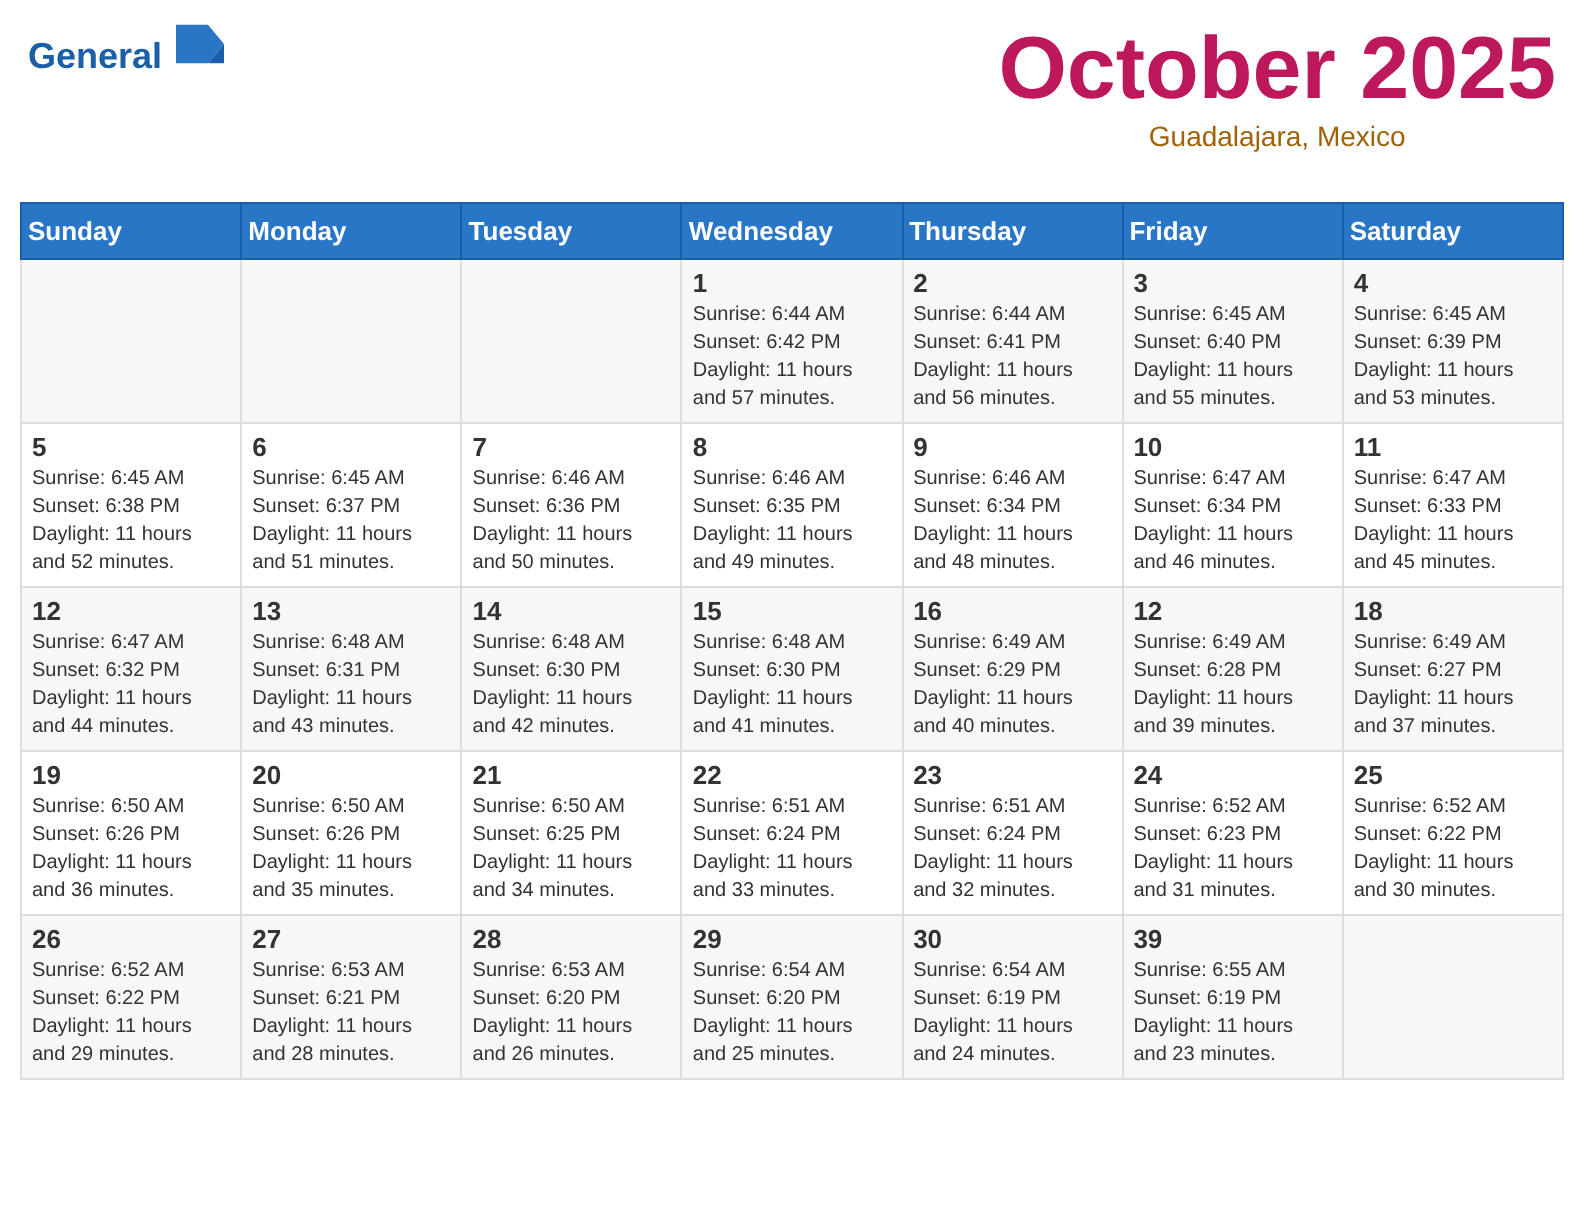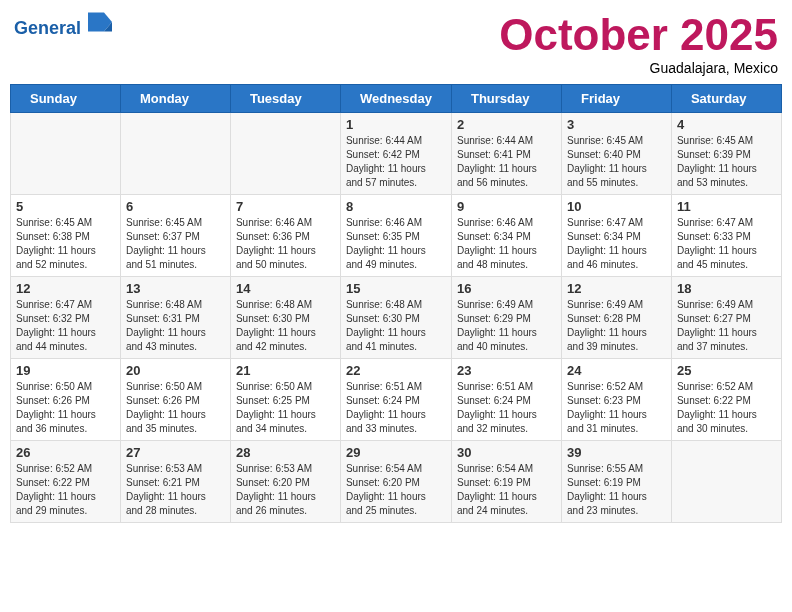--- a/index.html
+++ b/index.html
@@ -7,21 +7,21 @@
       font-family: Arial, sans-serif;
       background: #fff;
       width: 792px;
       min-height: 612px;
       padding: 10px;
     }
     .header {
       display: flex;
       justify-content: space-between;
       align-items: flex-start;
-      margin-bottom: 8px;
+      margin-bottom: 25px;
       padding: 0 4px;
     }
     .logo {
       display: flex;
       align-items: center;
     }
     .logo-text {
       font-size: 18px;
       font-weight: bold;
       color: #333;
@@ -38,33 +38,34 @@
     .title-block {
       text-align: right;
     }
     .month-title {
       font-size: 44px;
       font-weight: bold;
       color: #be185d;
     }
     .location-subtitle {
       font-size: 14px;
-      color: #000000;
+      color: #a16207;
+      text-align: center;
     }
     .calendar {
       width: 100%;
       border-collapse: collapse;
       border: 1px solid #ccc;
     }
     .calendar th {
       background-color: #2a76c6;
       color: #fff;
       font-size: 13px;
       font-weight: bold;
-      padding: 6px 19px;
+      padding: 6px 3px;
       text-align: left;
       border: 1px solid #1a5fa8;
     }
     .calendar td {
       vertical-align: top;
       padding: 4px 5px;
       font-size: 10.5px;
       color: #333;
       border: 1px solid #ddd;
       width: calc(100% / 7);

